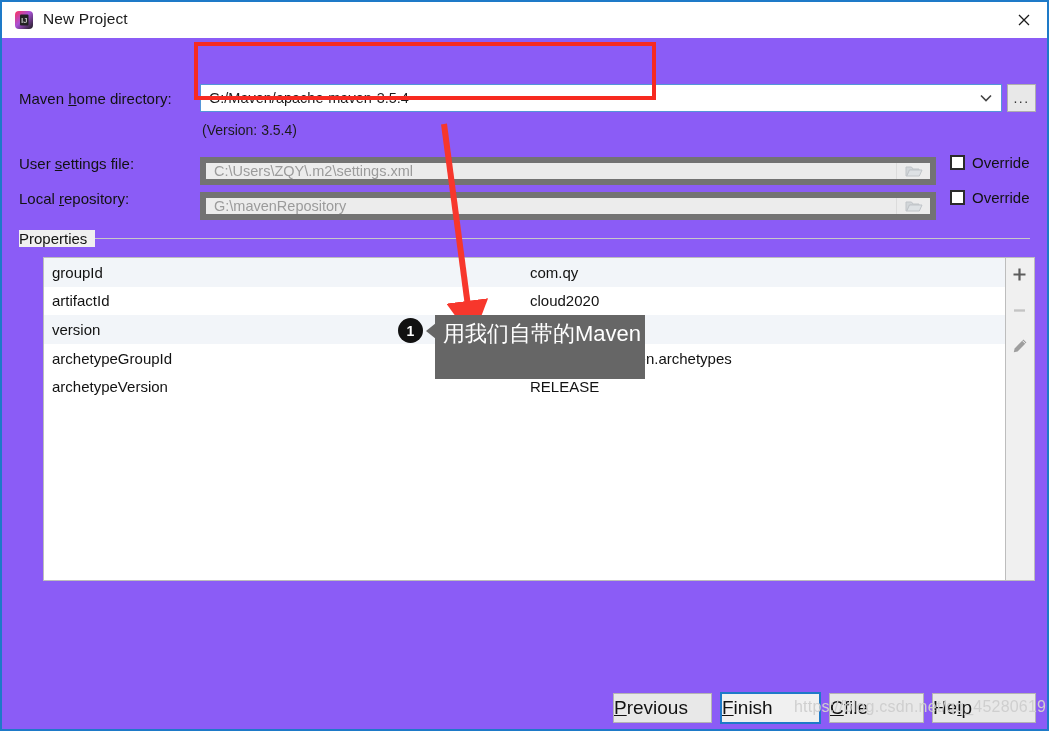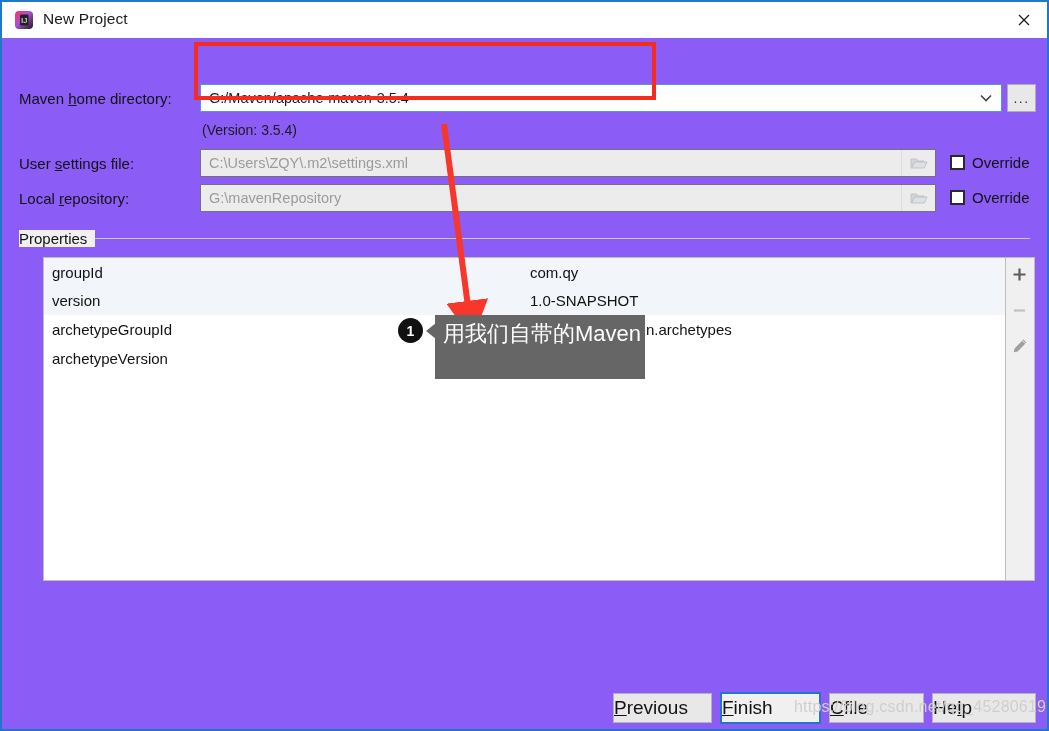--- a/index.html
+++ b/index.html
@@ -110,23 +110,24 @@
     font-size: 14px;
     color: #333;
     letter-spacing: 1.5px;
     line-height: 1;
   }
 
   .disabled-field {
     position: absolute;
     box-sizing: border-box;
     background: #ececec;
-    border: 1px solid #737373;
-    display: flex;
-    align-items: center;
+    border: 6px solid #737373;
+    display: flex;
+    align-items: center;
+    margin-top: 8px;
   }
   .disabled-value {
     font-size: 14.5px;
     color: #9b9b9b;
     padding-left: 8px;
     white-space: nowrap;
     flex: 1 1 auto;
     overflow: hidden;
   }
   .browse-btn {
@@ -406,20 +407,24 @@
     </div>
 
     <div id="properties-rule"></div>
     <span id="properties-title">Properties</span>
 
     <div id="table-panel">
       <div id="table-rows">
           <div class="prop-row odd">
             <span class="prop-key">groupId</span>
             <span class="prop-val">com.qy</span>
+          </div>
+          <div class="prop-row even">
+            <span class="prop-key">artifactId</span>
+            <span class="prop-val">cloud2020</span>
           </div>
           <div class="prop-row odd">
             <span class="prop-key">version</span>
             <span class="prop-val">1.0-SNAPSHOT</span>
           </div>
           <div class="prop-row even">
             <span class="prop-key">archetypeGroupId</span>
             <span class="prop-val">org.apache.maven.archetypes</span>
           </div>
           <div class="prop-row even">

